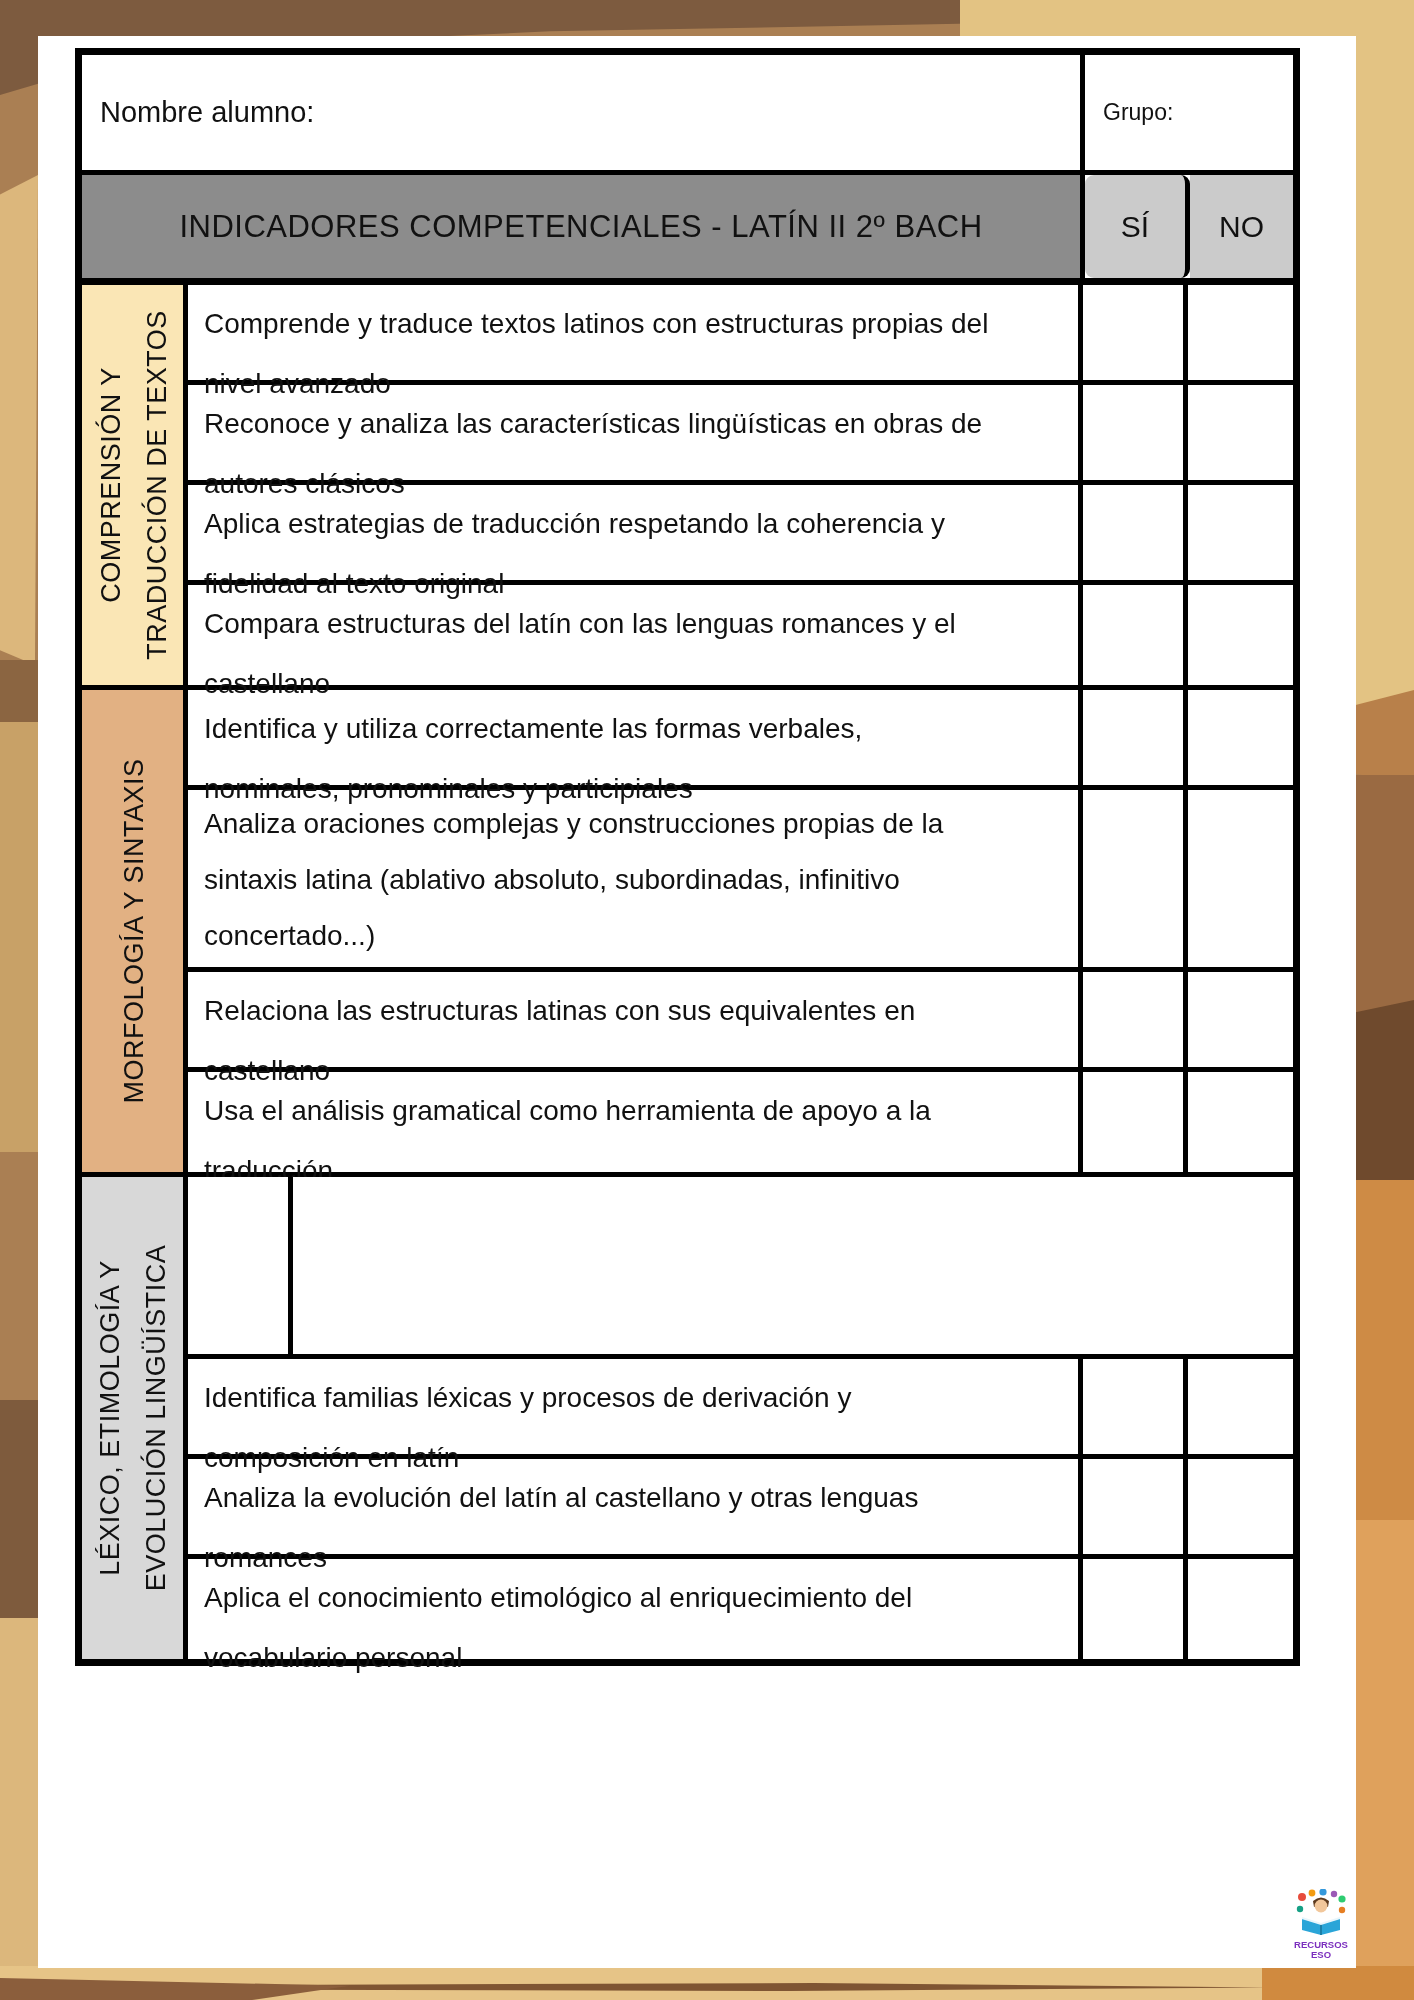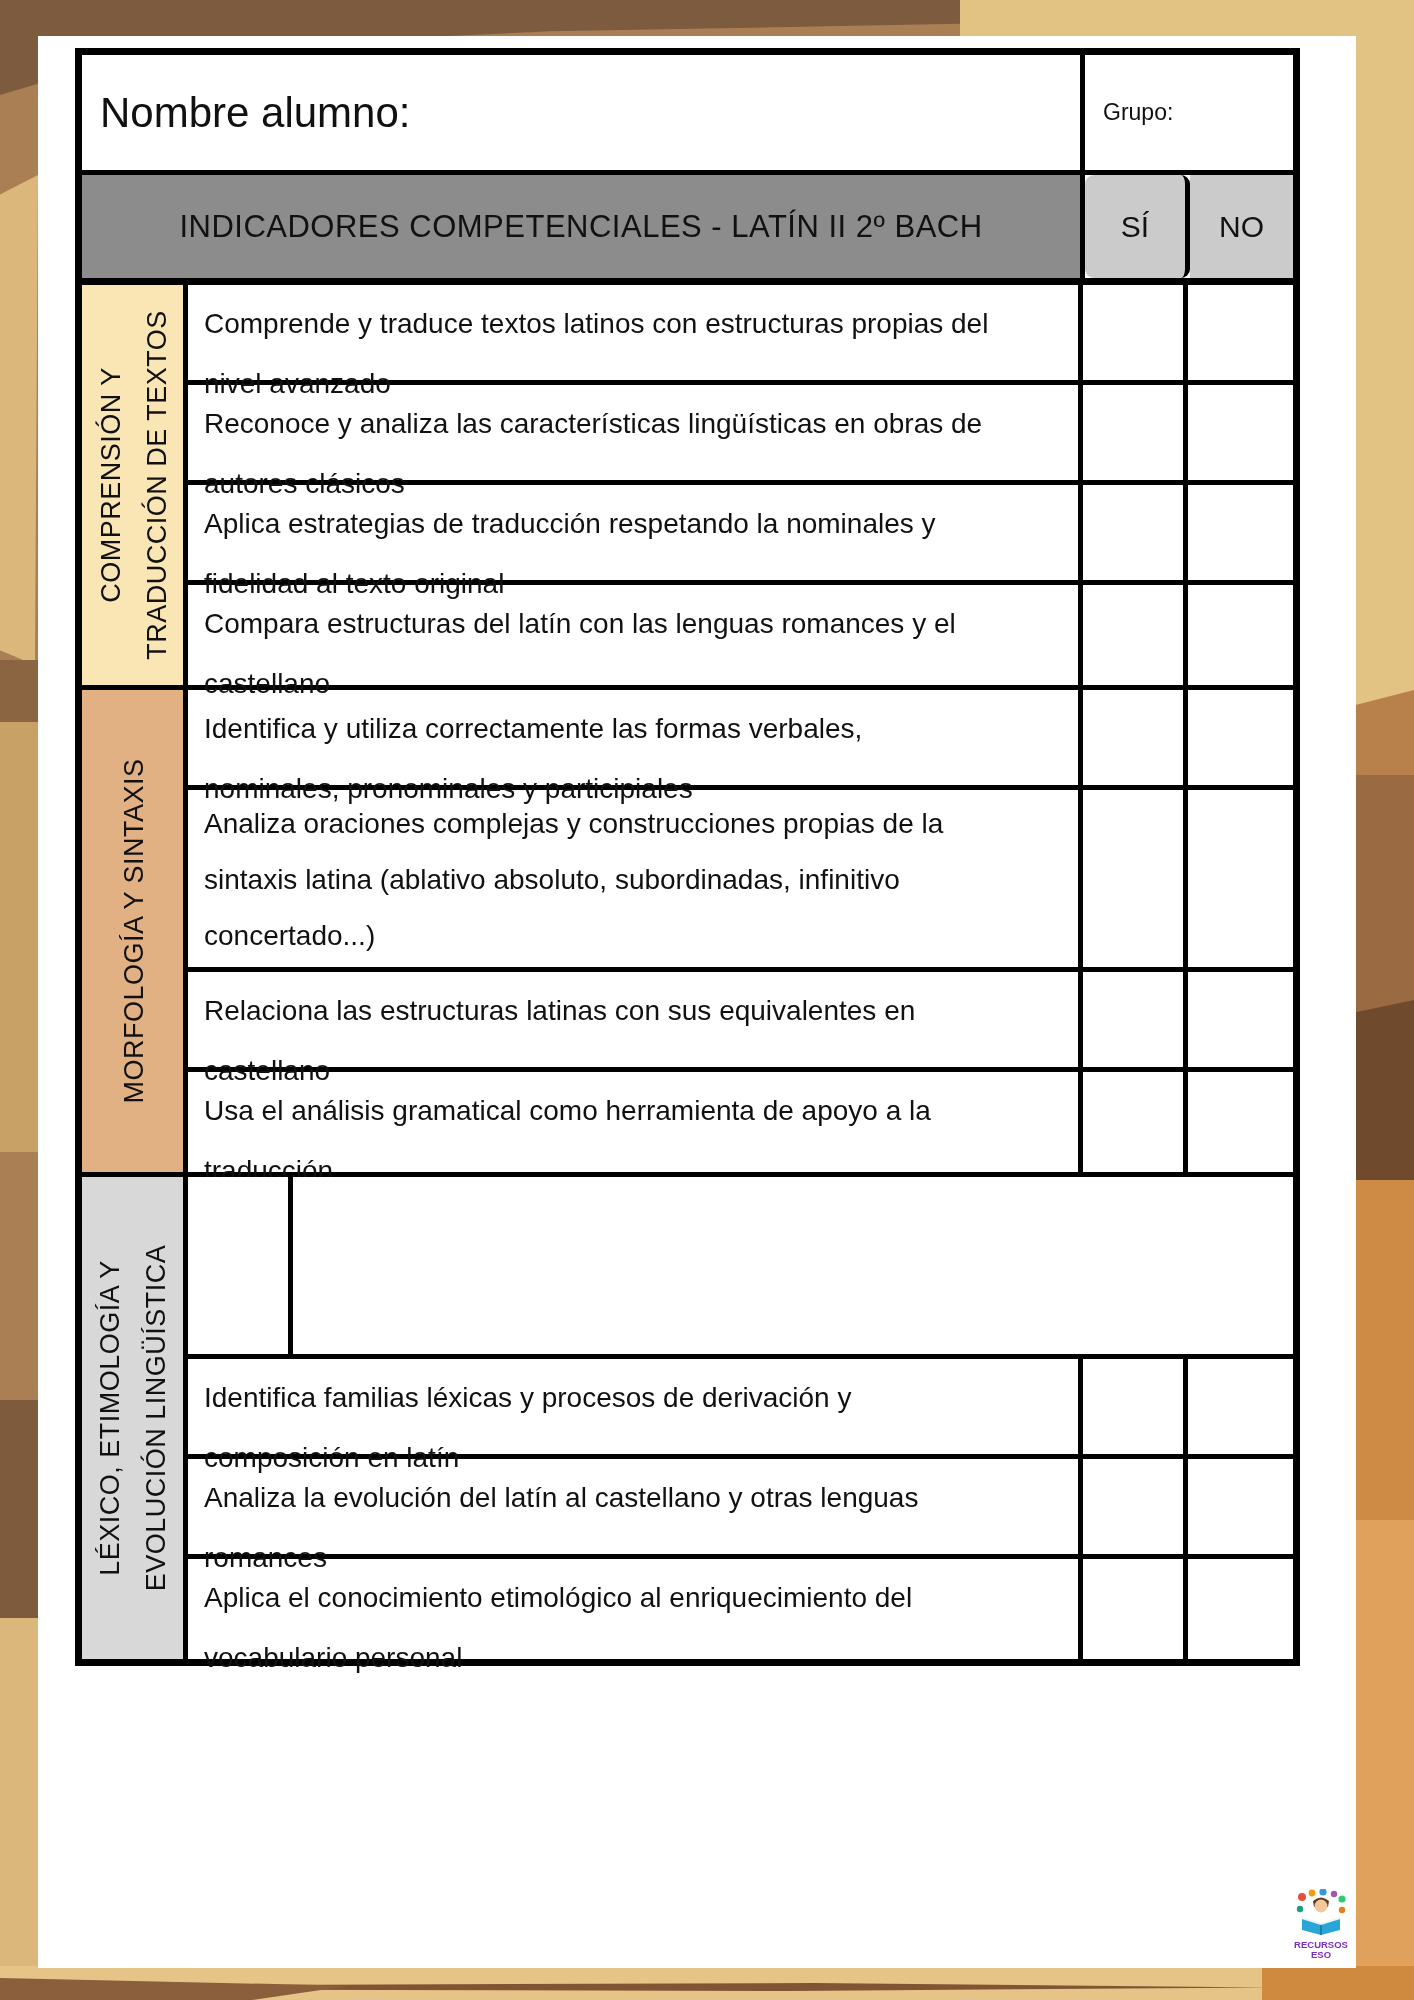--- a/index.html
+++ b/index.html
@@ -36,21 +36,21 @@
   .bg-bottom-or{left:1262px;top:1966px;width:152px;height:34px;background:#D08A3F;}
 
   
   .page{position:absolute;left:38px;top:36px;width:1318px;height:1932px;background:#ffffff;}
 
   
   .rubric{position:absolute;left:37px;top:12px;width:1225px;border:7px solid #000;background:#fff;box-sizing:border-box;}
   .cell{box-sizing:border-box;}
   .trow{display:flex;box-sizing:border-box;}
   .hrow{height:120px;border-bottom:5px solid #000;}
-  .name-cell{width:1003px;border-right:5px solid #000;display:flex;align-items:center;padding-left:18px;font-size:42px;}
+  .name-cell{width:1003px;border-right:5px solid #000;display:flex;align-items:center;padding-left:18px;font-size:29px;}
   .group-cell{flex:1;display:flex;align-items:center;padding-left:18px;font-size:23px;}
   .title-row{height:110px;border-bottom:7px solid #000;}
   .title-cell{width:1003px;border-right:5px solid #000000;display:flex;align-items:center;justify-content:center;
     font-size:31px;letter-spacing:.5px;}
   .yn-head{width:105px;border-right:5px solid #000;display:flex;align-items:center;justify-content:center;font-size:30px;}
   .yn-head.last{flex:1;border-right:0;}
   .section{display:flex;border-bottom:5px solid #000;box-sizing:border-box;}
   .section:last-child{border-bottom:0;}
   .slabel{width:108px;border-right:5px solid #000;position:relative;}
   .vwrap{position:absolute;left:0;top:0;width:103px;height:100%;display:flex;align-items:center;justify-content:center;}
@@ -130,21 +130,21 @@
                 <div class="cell desc">Comprende y traduce textos latinos con estructuras propias del nivel avanzado</div>
                 <div class="cell ynbody"></div>
                 <div class="cell ynbody last"></div>
               </div>
               <div class="trow irow">
                 <div class="cell desc">Reconoce y analiza las características lingüísticas en obras de autores clásicos</div>
                 <div class="cell ynbody"></div>
                 <div class="cell ynbody last"></div>
               </div>
               <div class="trow irow">
-                <div class="cell desc">Aplica estrategias de traducción respetando la nominales y fidelidad al texto original</div>
+                <div class="cell desc">Aplica estrategias de traducción respetando la coherencia y fidelidad al texto original</div>
                 <div class="cell ynbody"></div>
                 <div class="cell ynbody last"></div>
               </div>
               <div class="trow irow">
                 <div class="cell desc">Compara estructuras del latín con las lenguas romances y el castellano</div>
                 <div class="cell ynbody"></div>
                 <div class="cell ynbody last"></div>
               </div>
             </div>
   </div>

